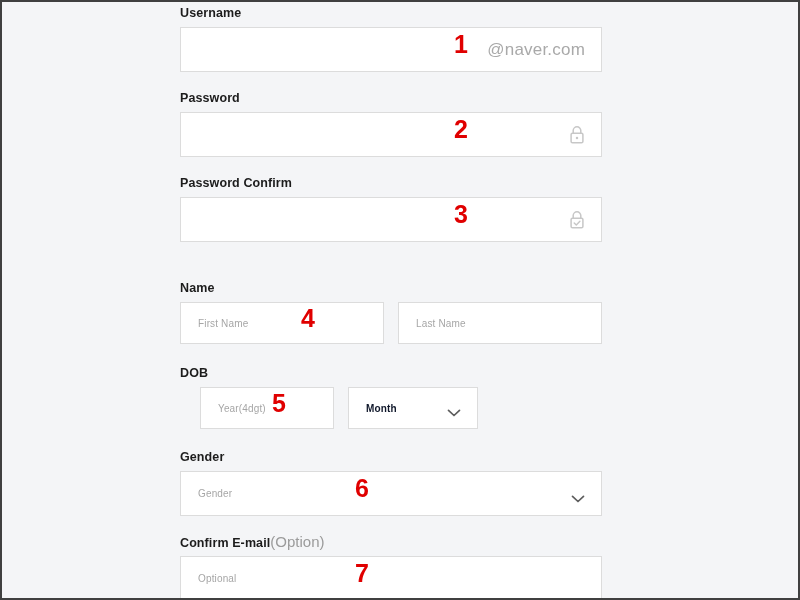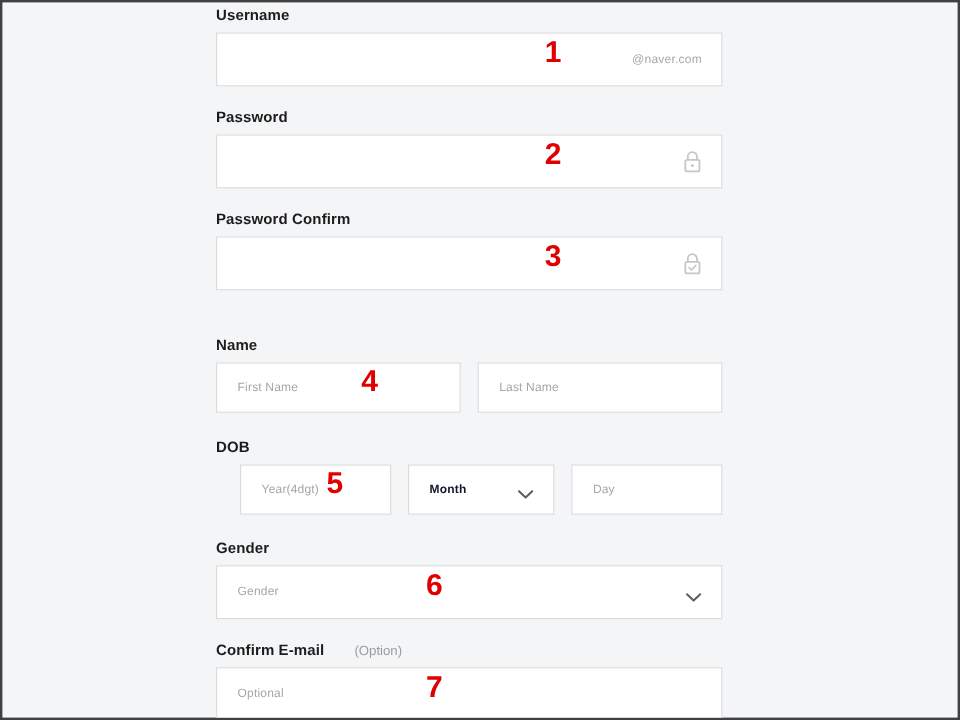--- a/index.html
+++ b/index.html
@@ -42,24 +42,23 @@
     font-size: 12.5px;
     font-weight: bold;
     color: #1c1c1c;
     letter-spacing: 0.1px;
     line-height: 14px;
     margin: 0;
     white-space: nowrap;
   }
   .field-label .optional-note {
     font-weight: normal;
-    font-size: 11px;
+    font-size: 15px;
     color: #9b9b9b;
     letter-spacing: 0;
-    padding-left: 25px;
   }
 
   .input-box {
     position: relative;
     box-sizing: border-box;
     background: #ffffff;
     border: 1px solid #dcdcdc;
     display: flex;
     align-items: center;
   }
@@ -74,21 +73,21 @@
   .input-text.value-text {
     color: #0f172a;
     font-weight: bold;
   }
 
   .suffix-text {
     position: absolute;
     right: 16px;
     top: 50%;
     transform: translateY(-50%);
-    font-size: 10px;
+    font-size: 17px;
     color: #a9a9a9;
     letter-spacing: 0.2px;
     user-select: none;
   }
 
   .trailing-icon {
     position: absolute;
     right: 14px;
     top: 50%;
     transform: translateY(-50%);
@@ -215,23 +214,20 @@
           <span class="input-text">Year(4dgt)</span>
         </div>
         <div class="input-box box-h42 w-month">
           <span class="input-text value-text">Month</span>
           <span class="chevron-icon">
             <svg viewBox="0 0 14 9" width="14" height="9">
               <path d="M1.5 1.8 L7 7 L12.5 1.8" fill="none" stroke="#5d5d5d" stroke-width="1.7" stroke-linecap="round" stroke-linejoin="round"></path>
             </svg>
           </span>
         </div>
-        <div class="input-box box-h42 w-day">
-          <span class="input-text">Day</span>
-        </div>
       </div>
       <div class="marker" style="left:92px; top:25px;">5</div>
     </div>
 
     <div class="field-group" id="grp-gender">
       <div class="label-slot">
         <div class="field-label">Gender</div>
       </div>
       <div class="input-box box-h45 w-full">
         <span class="input-text">Gender</span>

